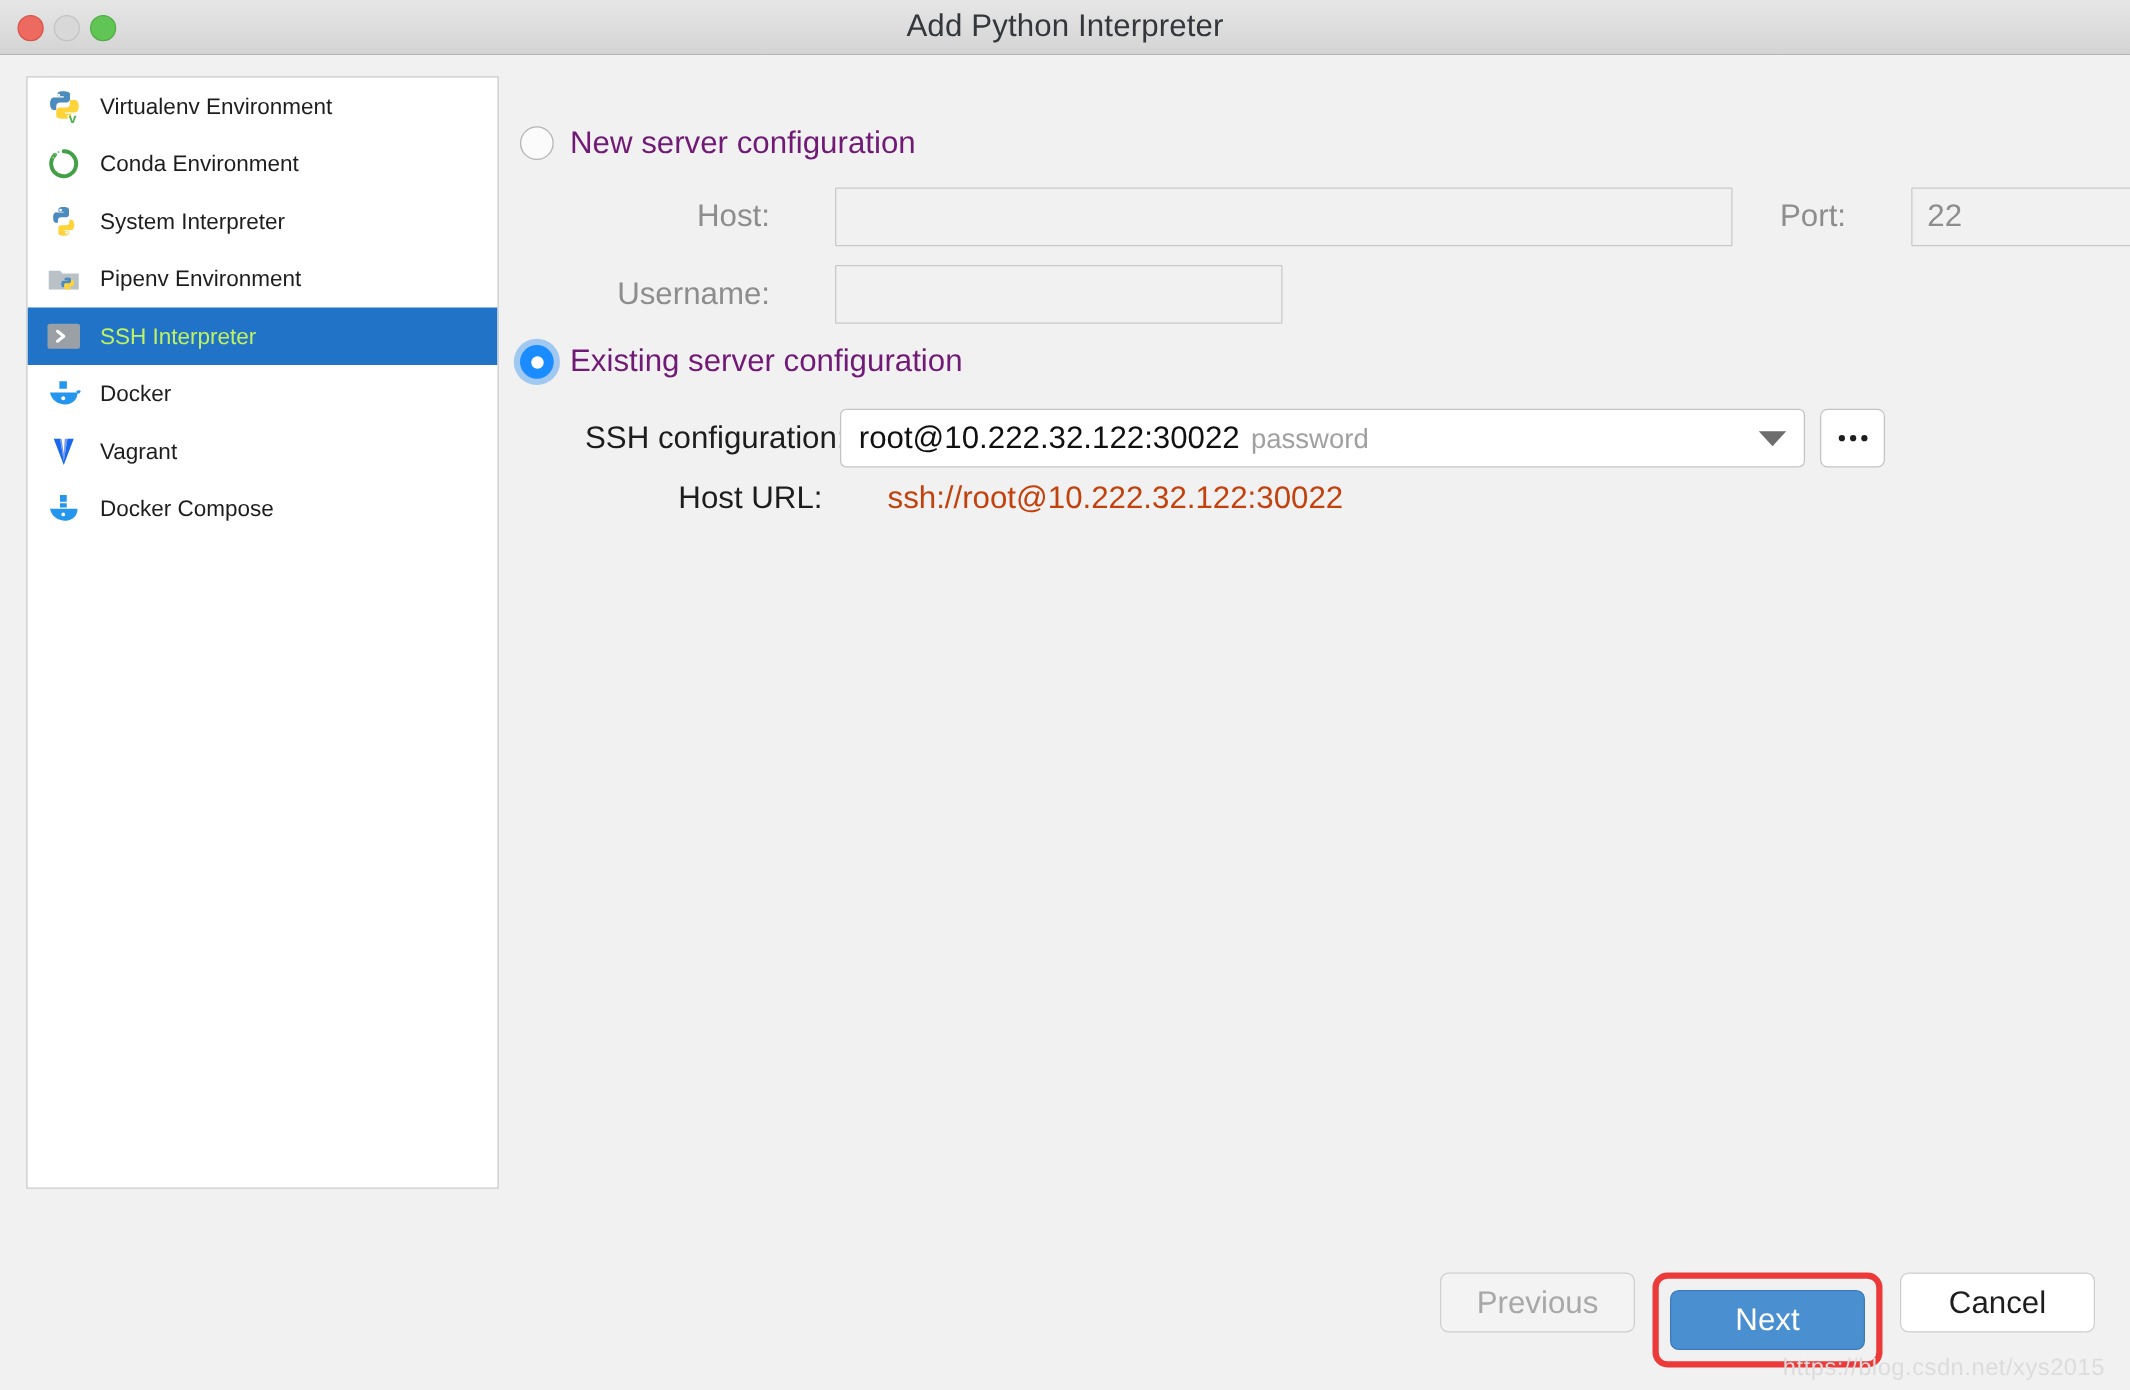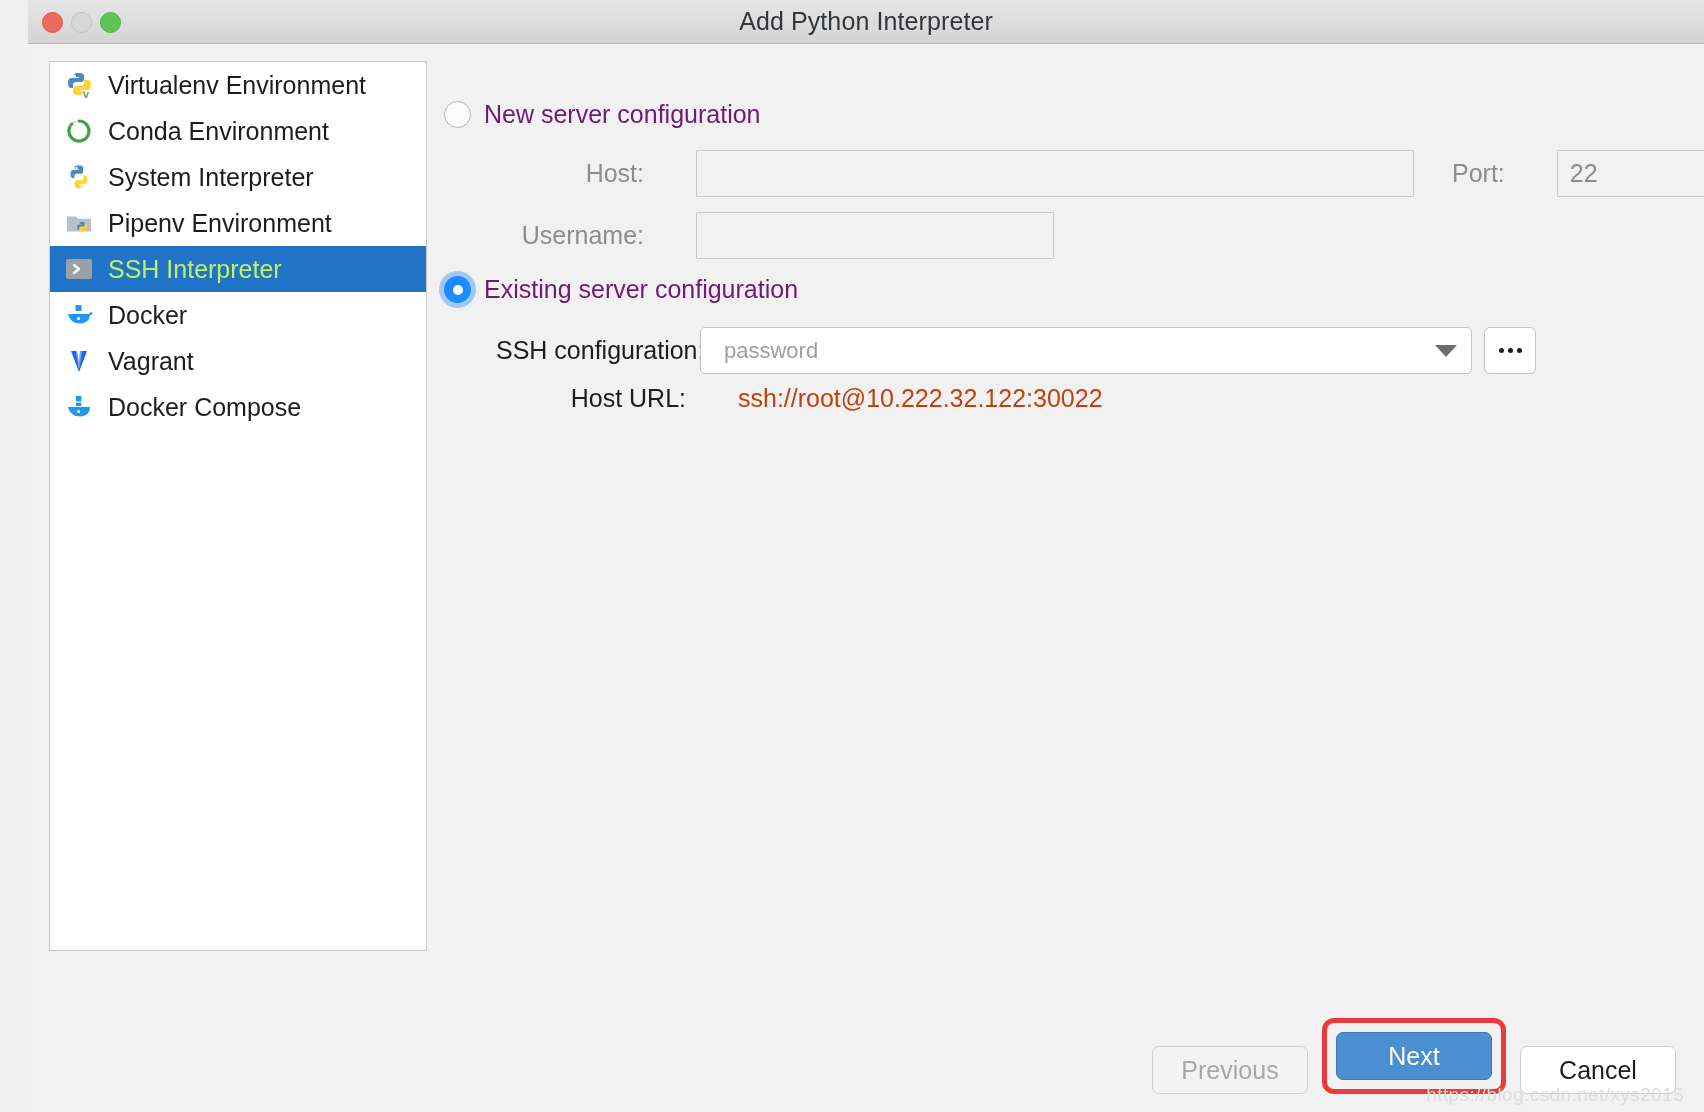--- a/index.html
+++ b/index.html
@@ -12,21 +12,20 @@
     background: #ffffff;
   }
 
   .window {
     position: relative;
     width: 1704px;
     height: 1112px;
     background: #f0f0f0;
     display: flex;
     flex-direction: column;
-    padding-left: 28px;
   }
 
   
   .titlebar {
     position: relative;
     height: 44px;
     flex: 0 0 44px;
     background: linear-gradient(to bottom, #e6e6e6 0%, #d4d4d4 100%);
     border-bottom: 1px solid #b6b6b6;
     display: flex;
@@ -76,21 +75,21 @@
   .side-item {
     height: 46px;
     display: flex;
     align-items: center;
     padding-left: 14px;
     gap: 14px;
     cursor: default;
   }
   .side-item.selected { background: #2073c6; }
   .side-label {
-    font-size: 25px;
+    font-size: 18px;
     color: #1d1d1d;
     white-space: nowrap;
   }
   .side-item.selected .side-label { color: #bef264; }
   .side-icon {
     width: 30px; height: 30px;
     flex: 0 0 30px;
     display: flex;
     align-items: center;
     justify-content: center;
@@ -245,21 +244,21 @@
     color: #c2410c;
     white-space: nowrap;
   }
 
   
   .footer {
     position: absolute;
     right: 28px;
     bottom: 18px;
     display: flex;
-    align-items: flex-end;
+    align-items: flex-start;
     gap: 14px;
   }
   .btn {
     height: 48px;
     border-radius: 7px;
     font-size: 25px;
     display: flex;
     align-items: center;
     justify-content: center;
     border: 1px solid #cfcfcf;
@@ -425,20 +424,21 @@
       </div>
 
       <div class="radio-row r2">
         <span class="radio checked"></span>
         <span class="radio-label">Existing server configuration</span>
       </div>
 
       <div class="field-row row-ssh">
         <span class="fld-label enabled">SSH configuration:</span>
         <span class="combo">
+          <span class="combo-main">root@10.222.32.122:30022</span>
           <span class="combo-sub">password</span>
           <span class="combo-arrow"></span>
         </span>
         <span class="ellipsis-btn">
           <i></i>
           <i></i>
           <i></i>
         </span>
       </div>
 

